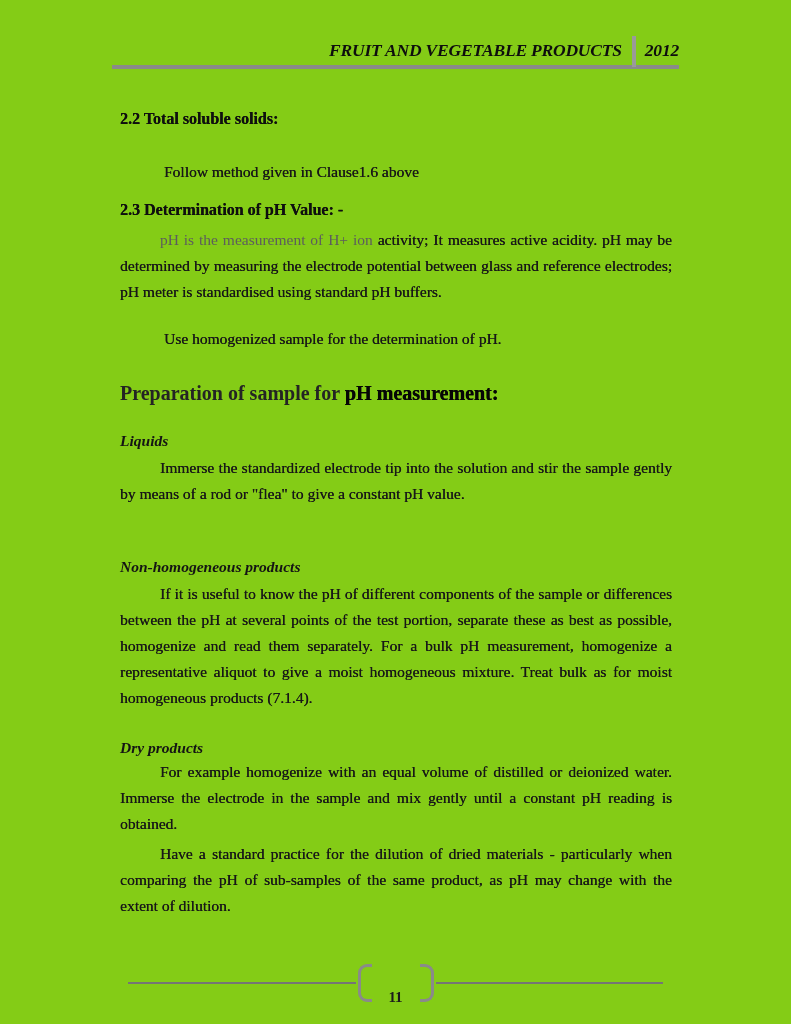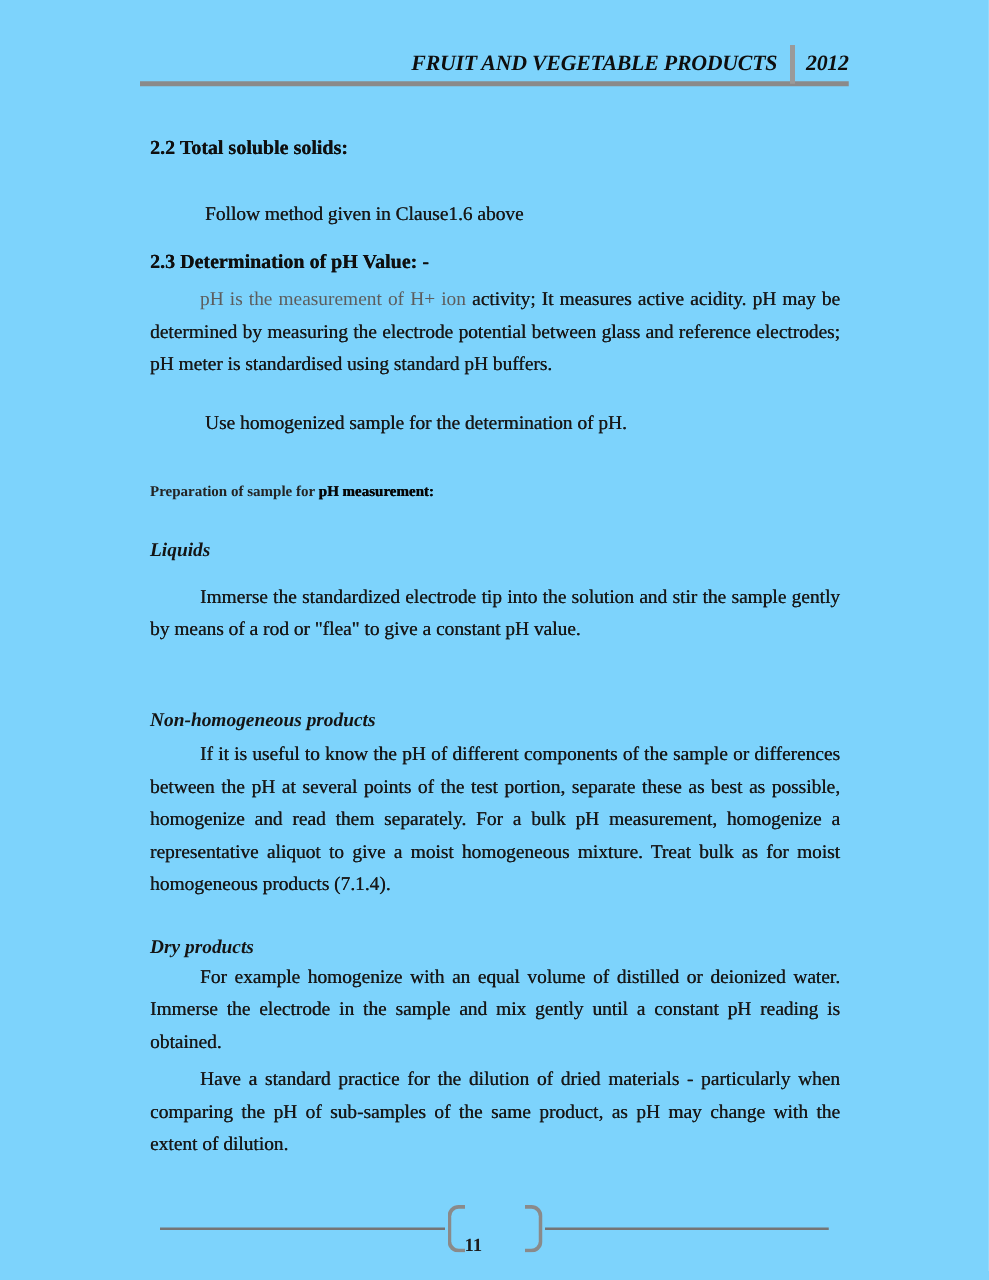--- a/index.html
+++ b/index.html
@@ -5,21 +5,21 @@
   * { box-sizing: border-box; }
   html, body { margin: 0; padding: 0; }
   body {
     width: 791px; height: 1024px;
     background: #f4f4f2;
     font-family: "Liberation Serif", "DejaVu Serif", serif;
   }
   .page {
     position: relative;
     width: 791px; height: 1024px;
-    background: #7dd3fc;
+    background: #84cc16;
     color: #161616;
     overflow: hidden;
   }
 
   
   .header {
     position: absolute;
     top: 36px; left: 112px; width: 567px;
   }
   .header-row {
@@ -84,29 +84,29 @@
     text-align: justify;
     text-indent: 40px;
     text-shadow: 0.25px 0 0 currentColor;
   }
   .m-follow   { margin-top: 30px; }
   .m-h23      { margin-top: 15px; }
   .m-para23   { margin-top: 6px; }
   .m-note     { margin-top: 22px; }
   .m-prep     { margin-top: 31px; }
   .m-liqh     { margin-top: 26px; }
-  .m-liqp     { margin-top: 13px; }
+  .m-liqp     { margin-top: 3px; }
   .m-nhh      { margin-top: 49px; }
   .m-nhp      { margin-top: 3px; }
   .m-dryh     { margin-top: 26px; }
   .m-dp1      { margin-top: 4px; }
   .m-dp2      { margin-top: 0px; }
 
   .intro-light { color: #5d5d5d; text-shadow: none; }
-  .prep-line { font-size: 12px; line-height: 22px; }
+  .prep-line { font-size: 20px; line-height: 22px; }
   .prep-lead { font-weight: bold; color: #242424; }
   .prep-emph { font-weight: bold; color: #060606; text-shadow: 0.4px 0 0 currentColor; }
 
   
   .footer {
     position: absolute;
     top: 962px; left: 128px; width: 535px;
     height: 42px;
     display: flex;
     align-items: center;
@@ -130,21 +130,21 @@
   .bracket-right {
     border-right: 3px solid #8a8a8a;
     border-top: 3px solid #8a8a8a;
     border-bottom: 3px solid #8a8a8a;
     border-radius: 0 9px 9px 0;
     margin-right: 2px;
   }
   .page-num {
     flex: 0 0 auto;
     width: 48px;
-    text-align: left;
+    text-align: center;
     font-weight: bold;
     font-size: 15px;
     color: #1c1c1c;
     margin-top: 28px;
   }
 </style>
 </head>
 <body>
 
 <div class="page">

